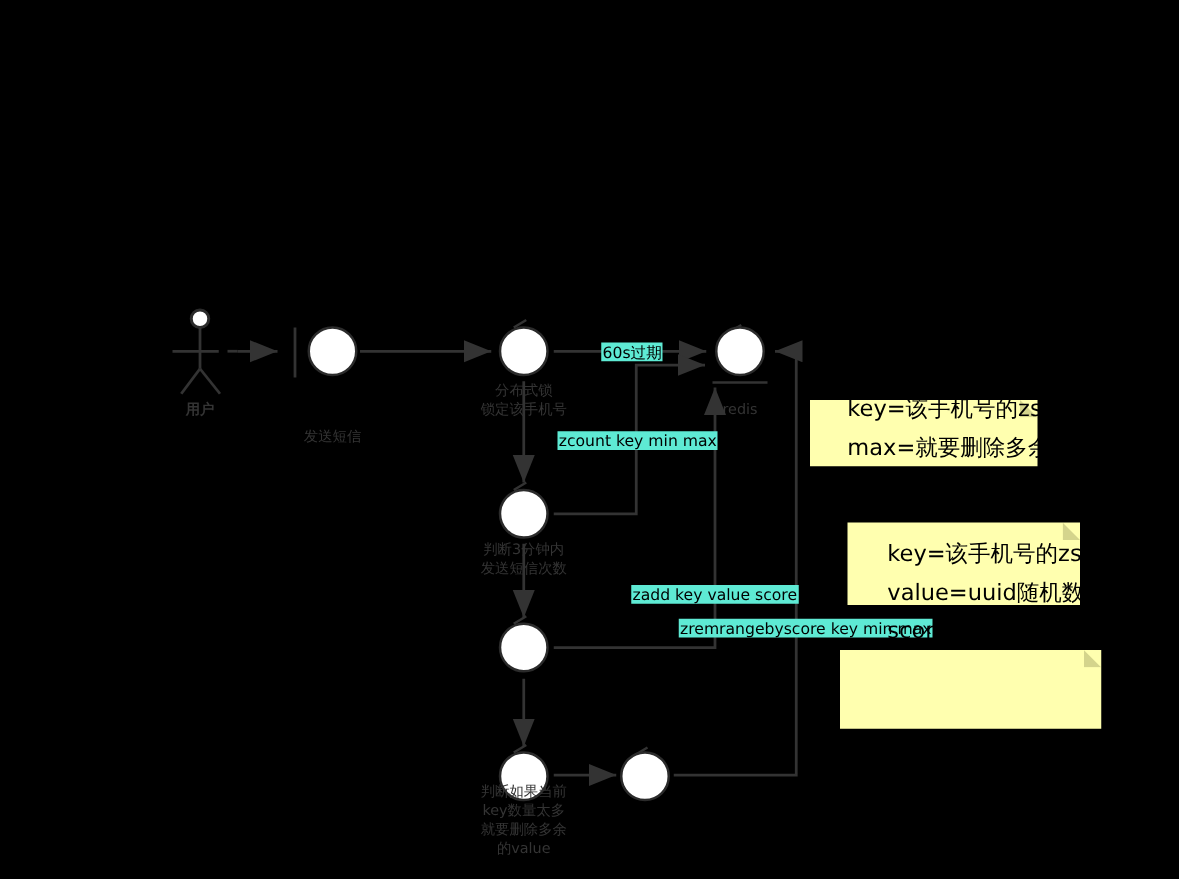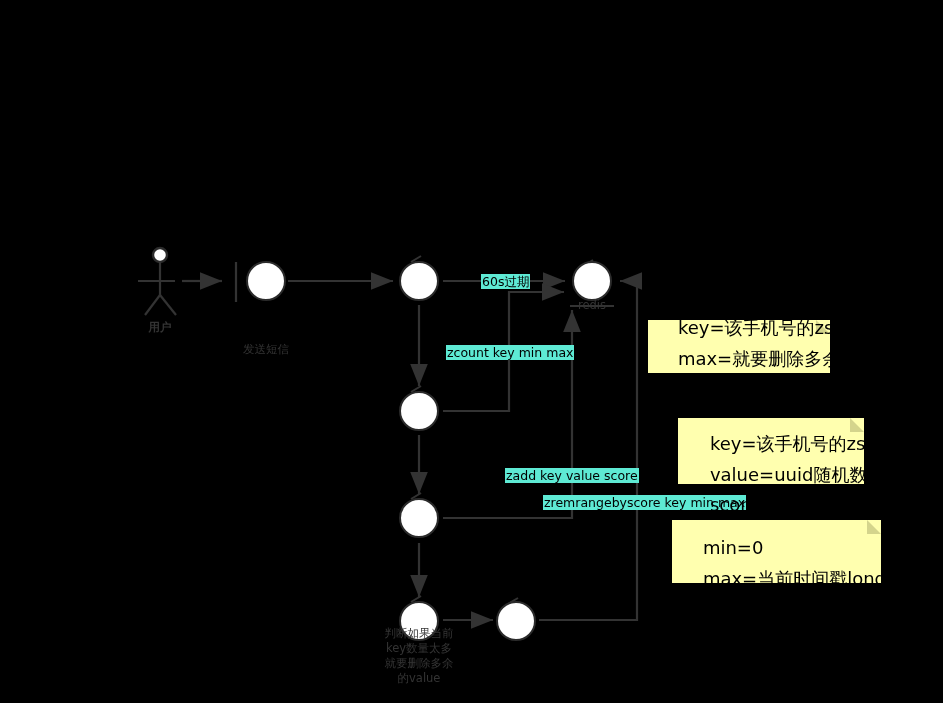--- a/index.html
+++ b/index.html
@@ -102,25 +102,29 @@
         <path d="M508,604 L518,598"></path>
         <path d="M583,266 L593,260"></path>
       </g>
     </g>
   </svg>
 
   <div class="node" style="left:246px;top:261px;width:40px;height:40px;"></div>
   <div class="node-lbl" style="left:206px;top:310px;width:120px;margin-top:32px;">发送短信</div>
 
   <div class="node" style="left:399px;top:261px;width:40px;height:40px;"></div>
+  <div class="node-lbl" style="left:359px;top:305px;width:120px;">分布式锁
+锁定该手机号</div>
 
   <div class="node" style="left:572px;top:261px;width:40px;height:40px;"></div>
-  <div class="node-lbl" style="left:532px;top:298px;width:120px;">redis</div>
+  <div class="node-lbl" style="left:532px;top:320px;width:120px;">redis</div>
 
   <div class="node" style="left:399px;top:391px;width:40px;height:40px;"></div>
+  <div class="node-lbl" style="left:359px;top:432px;width:120px;">判断3分钟内
+发送短信次数</div>
 
   <div class="node" style="left:399px;top:498px;width:40px;height:40px;"></div>
 
   <div class="node" style="left:399px;top:601px;width:40px;height:40px;"></div>
   <div class="node-lbl" style="left:359px;top:626px;width:120px;">判断如果当前
 key数量太多
 就要删除多余
 的value</div>
 
   <div class="node" style="left:496px;top:601px;width:40px;height:40px;"></div>
@@ -151,19 +155,14 @@
   <div class="note-txt" style="left:687px;top:421px;">
     <span>key=该手机号的zset键值</span><br>
     <span>value=uuid随机数</span><br>
     <span>score=当前时间戳</span><br>
     <span>long/1000</span>
   </div>
 
   <div class="note" style="left:672px;top:520px;width:209px;height:63px;">
     <div class="fold"></div>
   </div>
-  <div class="note-txt" style="left:680px;top:525px;">
-    <span>min=0</span><br>
-    <span>max=当前时间戳long/1000-</span><br>
-    <span>180</span>
-  </div>
 
 </div>
 
 </body></html>

